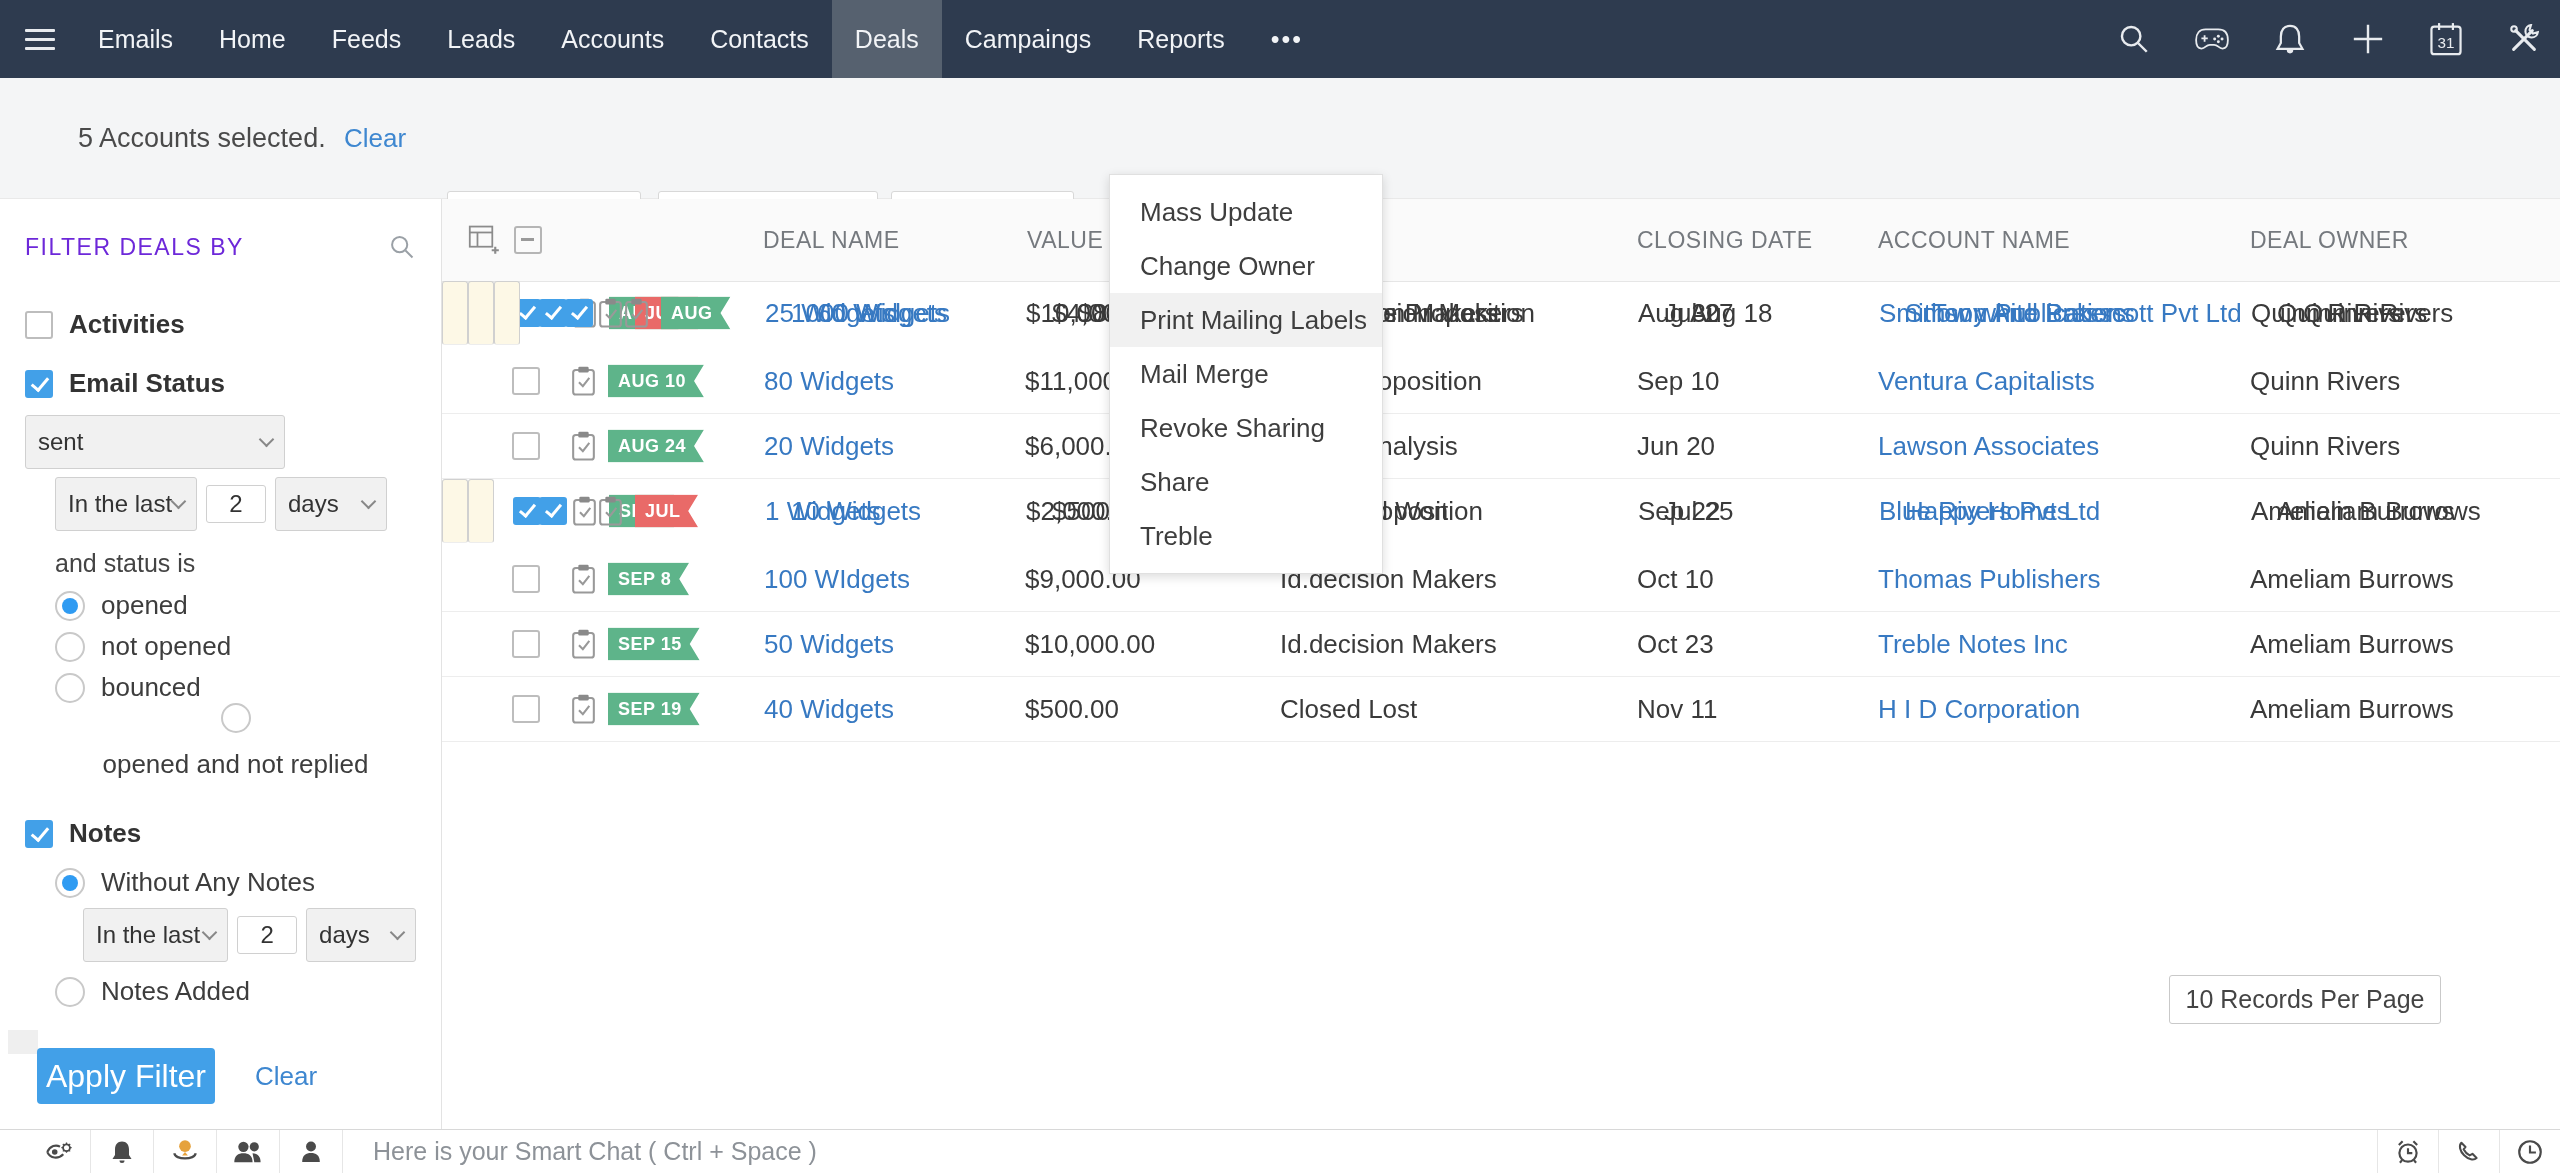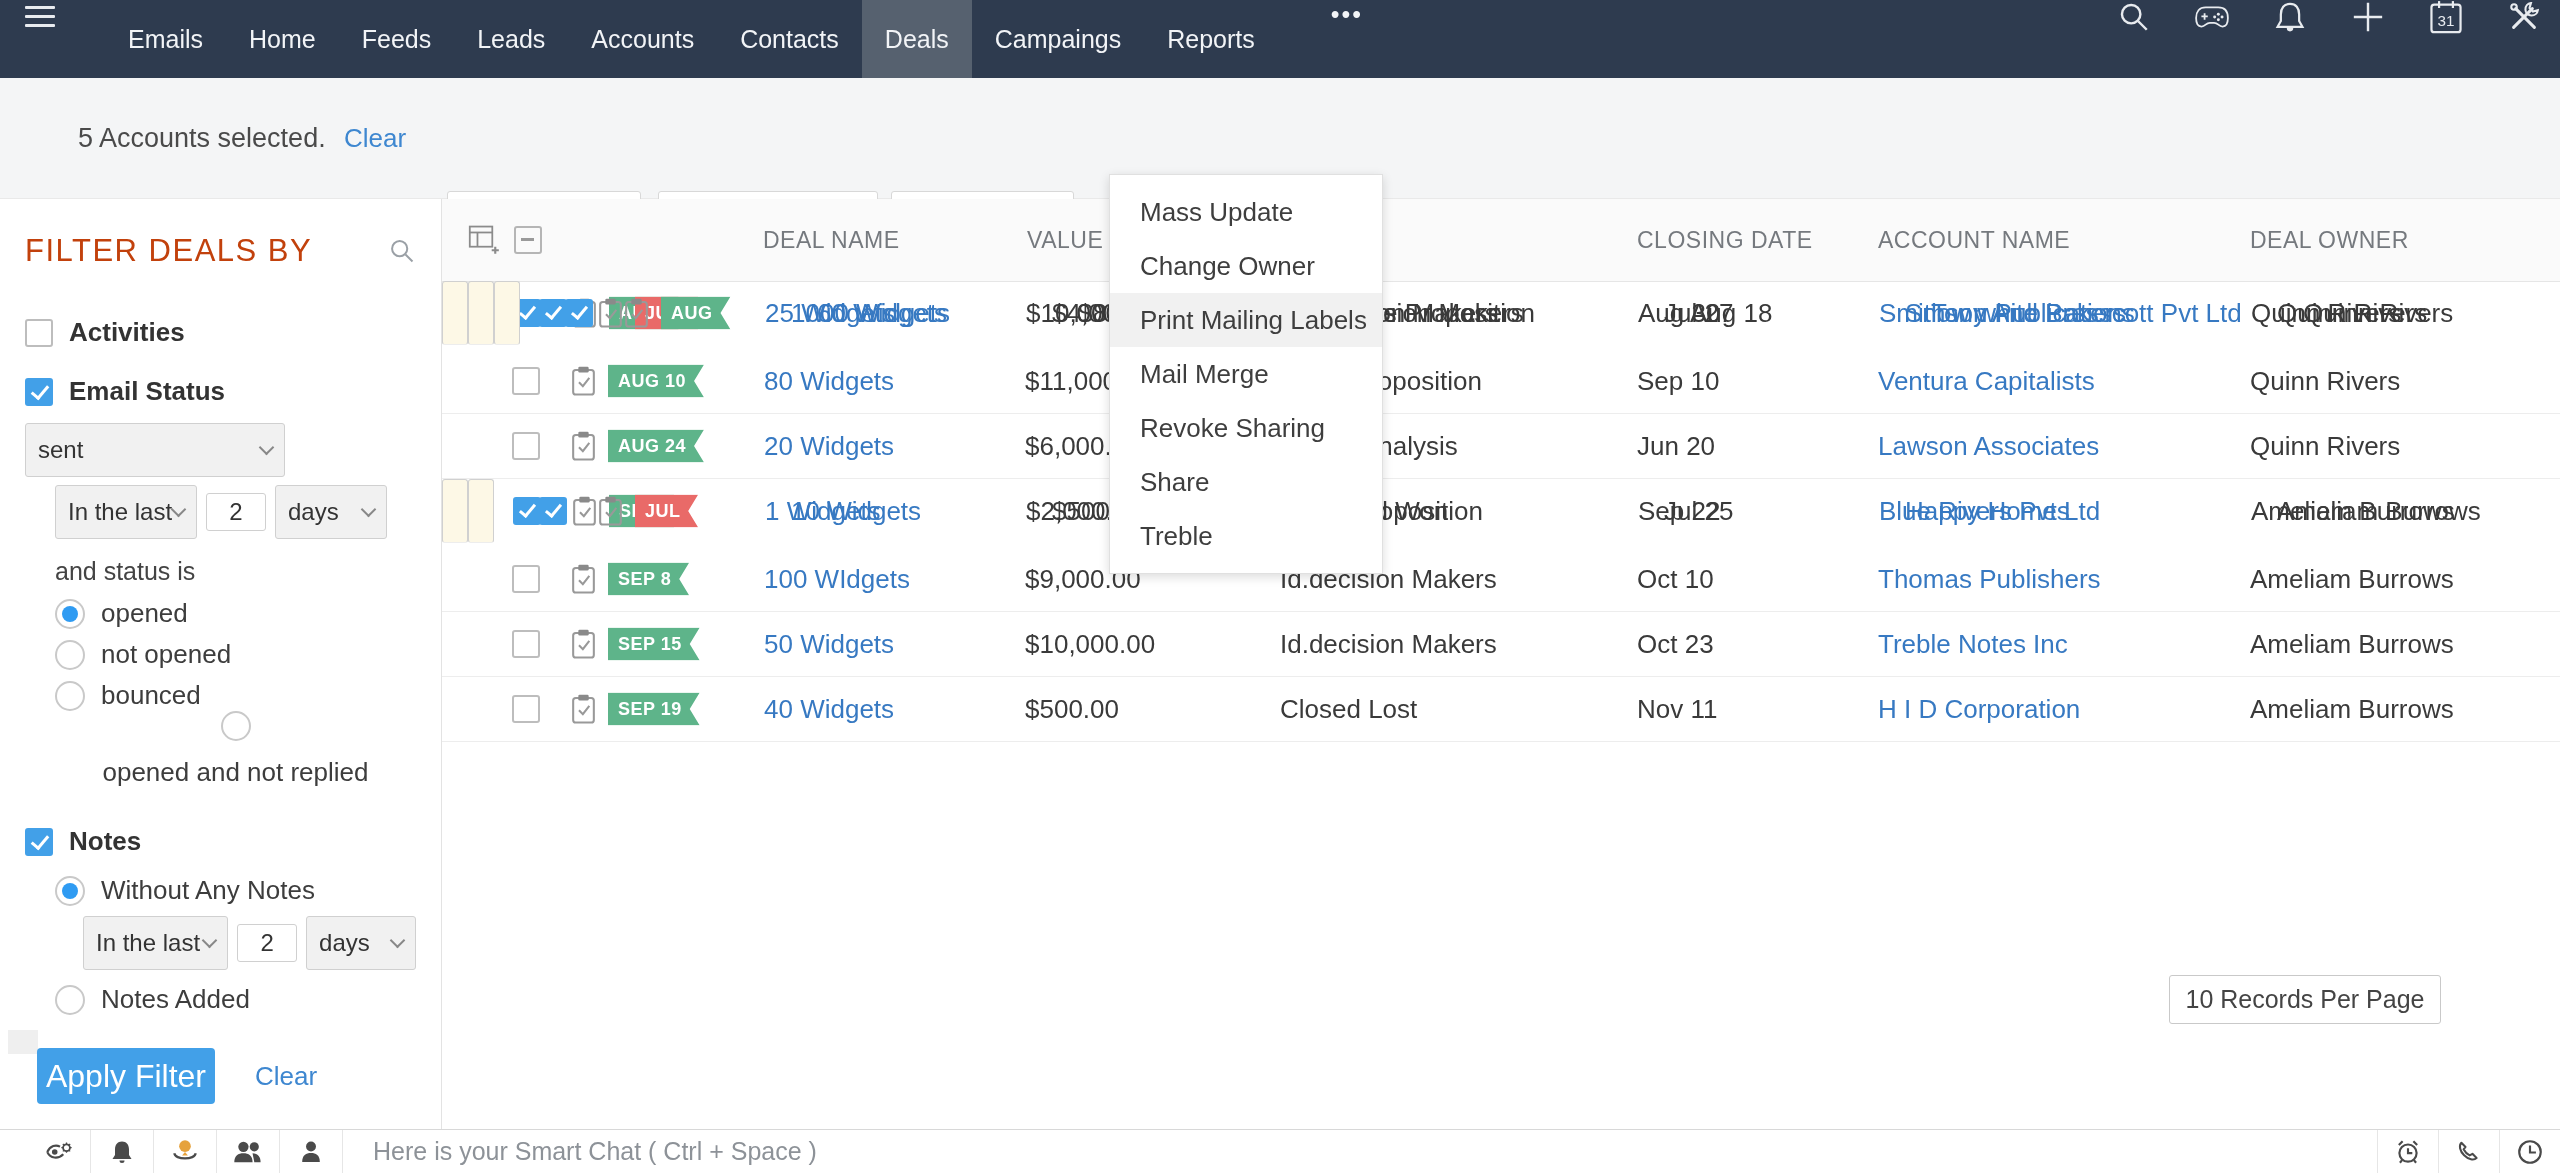--- a/index.html
+++ b/index.html
@@ -2,21 +2,21 @@
 <html><head>
 <meta charset="utf-8">
 <style>
   html,body{margin:0;padding:0;background:#fff;}
   .screen{position:relative;width:2560px;height:1173px;overflow:hidden;
           font-family:"Liberation Sans",sans-serif;background:#fff;color:#3a3a3a;}
   svg{display:block;}
 
   
   .topbar{position:absolute;top:0;left:0;right:0;height:78px;background:#2e3b4f;
-          display:flex;align-items:flex-start;z-index:20;gap:30px;}
+          display:flex;align-items:center;z-index:20;}
   .hamburger{width:30px;margin:0 20px 0 25px;cursor:pointer;}
   .hamburger span{display:block;height:3px;background:#e8ebef;margin:6px 0;border-radius:1px;}
   .topnav{display:flex;align-items:center;height:100%;}
   .nav-item{color:#f2f4f7;font-size:25px;padding:0 23px;height:100%;display:flex;
             align-items:center;text-decoration:none;cursor:pointer;white-space:nowrap;}
   .nav-item.active{background:#56616f;}
   .nav-more{color:#f2f4f7;font-size:25px;letter-spacing:2px;padding:0 23px;cursor:pointer;}
   .top-icons{margin-left:auto;margin-right:18px;display:flex;align-items:center;gap:42px;}
   .tico{width:36px;height:34px;display:flex;align-items:center;justify-content:center;cursor:pointer;}
 
@@ -40,21 +40,21 @@
         border:1px solid #e0e0e0;box-shadow:0 3px 10px rgba(0,0,0,.14);z-index:50;
         padding:10px 0;box-sizing:border-box;}
   .menu-item{height:54px;line-height:54px;padding-left:30px;font-size:26px;color:#3e3e3e;
              cursor:pointer;white-space:nowrap;}
   .menu-item.highlighted{background:#f1f1f1;}
 
   
   .sidebar{position:absolute;top:199px;left:0;width:442px;bottom:43px;background:#fff;
            border-right:1px solid #e3e3e3;box-sizing:border-box;padding:0 25px;overflow:hidden;}
   .sb-title-row{display:flex;align-items:center;margin-top:34px;}
-  .sb-title{font-size:31px;color:#c2410c;letter-spacing:1.5px;}
+  .sb-title{font-size:23px;color:#6d28d9;letter-spacing:1.5px;}
   .sb-search{margin-left:auto;cursor:pointer;}
   .chk-row{display:flex;align-items:center;gap:16px;cursor:pointer;}
   .chk{width:28px;height:28px;border:2px solid #bdbdbd;border-radius:3px;background:#fff;
        box-sizing:border-box;flex:0 0 auto;position:relative;}
   .chk.checked{background:#42a0e8;border-color:#42a0e8;}
   .chk.checked::after{content:"";position:absolute;left:8px;top:2px;width:7px;height:14px;
        border:solid #fff;border-width:0 3px 3px 0;transform:rotate(40deg);}
   .chk-label{font-size:26px;font-weight:bold;color:#333;}
   .radio-row{display:flex;align-items:center;gap:16px;margin-left:30px;cursor:pointer;}
   .radio{width:30px;height:30px;border:2px solid #c9c9c9;border-radius:50%;background:#fff;

